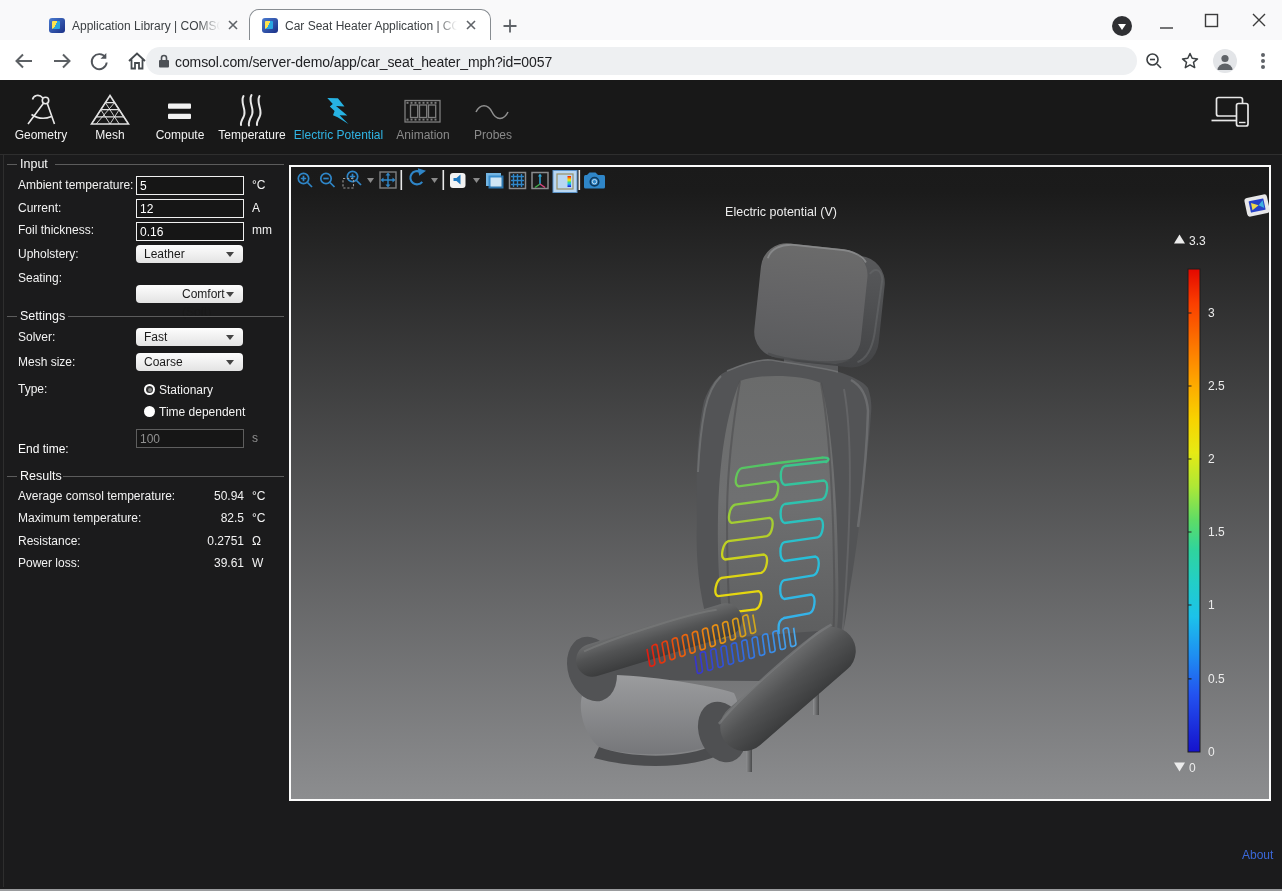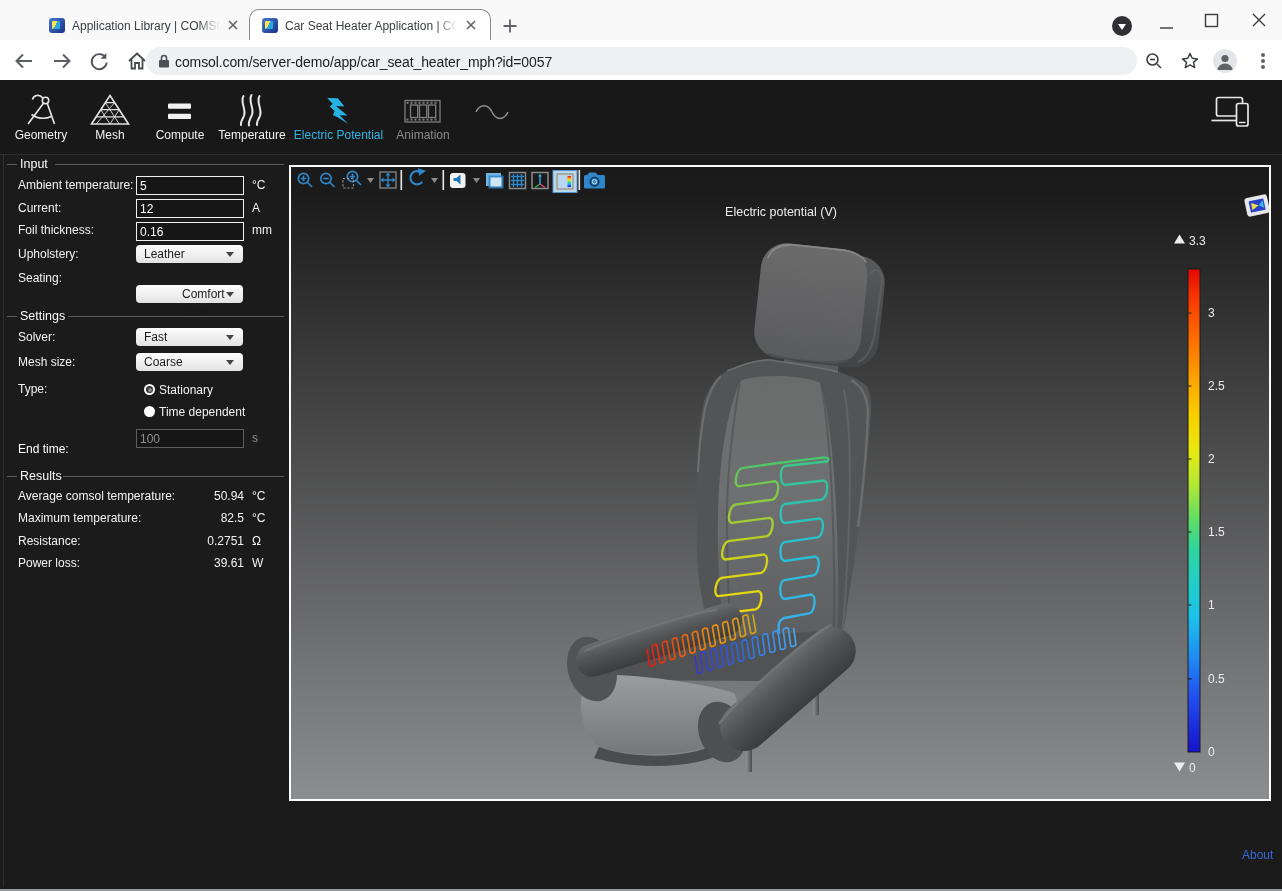--- a/index.html
+++ b/index.html
@@ -193,20 +193,23 @@
         <span class="lbl" style="margin-top:42px;">Mesh</span>
       </div>
   <div class="rb" style="left:211px;width:82px;">
         <span class="lbl" style="margin-top:42px;">Temperature</span>
       </div>
   <div class="rb sel" style="left:278px;width:121px;">
         <span class="lbl" style="margin-top:42px;">Electric Potential</span>
       </div>
   <div class="rb dis" style="left:382px;width:82px;">
         <span class="lbl" style="margin-top:42px;">Animation</span>
+      </div>
+  <div class="rb dis" style="left:452px;width:82px;">
+        <span class="lbl" style="margin-top:42px;">Probes</span>
       </div>
   </div>
   <div id="hline"></div>
   <div id="panel">
     <div class="vline"></div>
 
     <div class="grouphead" style="left:0;top:4px;width:285px;">
       <span class="dash" style="left:7px;width:10px;"></span>
       <span class="t" style="left:20px;">Input</span>
       <span class="dash" style="left:55px;width:229px;"></span>

